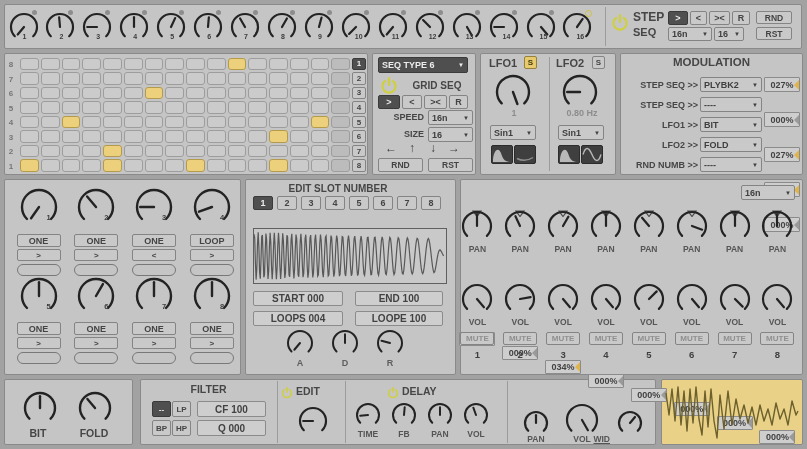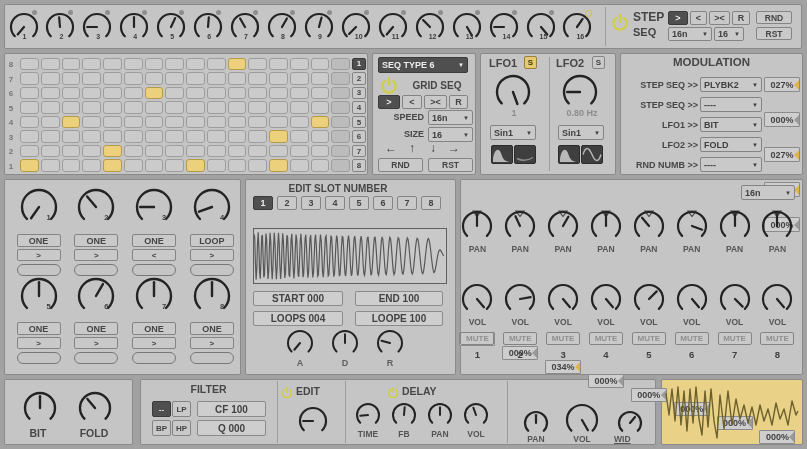--- a/index.html
+++ b/index.html
@@ -745,17 +745,17 @@
     <div class="abs lbl" style="left: 520px; top: 435px; width: 32px; font-size: 8.5px; text-align: center; color: rgb(85, 85, 85);">PAN</div>
     <div class="abs" style="left: 564px; top: 402px; width: 36px; height: 36px;"><svg width="36" height="36" viewBox="-18 -18 36 36">
         <path d="M -10.61 10.61 A 15 15 0 1 1 10.61 10.61" fill="none" stroke="#232323" stroke-width="2.2" stroke-linecap="round"></path>
         <line x1="0" y1="0" x2="5.90" y2="10.22" stroke="#232323" stroke-width="2.2" stroke-linecap="round"></line>
       </svg></div>
     <div class="abs lbl" style="left: 566px; top: 435px; width: 32px; font-size: 8.5px; text-align: center; color: rgb(85, 85, 85);">VOL</div>
     <div class="abs" style="left: 616px; top: 409px; width: 28px; height: 28px;"><svg width="28" height="28" viewBox="-14 -14 28 28">
         <path d="M -7.78 7.78 A 11 11 0 1 1 7.78 7.78" fill="none" stroke="#232323" stroke-width="2.2" stroke-linecap="round"></path>
         <line x1="0" y1="0" x2="5.01" y2="-5.98" stroke="#232323" stroke-width="2.2" stroke-linecap="round"></line>
       </svg></div>
-    <div class="abs lbl" style="left: 614px; top: 435px; width: 32px; font-size: 8.5px; text-align: left; color: rgb(85, 85, 85); text-decoration: underline;">WID</div>
+    <div class="abs lbl" style="left: 578px; top: 435px; width: 32px; font-size: 8.5px; text-align: right; color: rgb(85, 85, 85); text-decoration: underline;">WID</div>
     <div class="abs" style="left: 663px; top: 381px; width: 138px; height: 62px;"><svg width="138" height="62" viewBox="0 0 138 62">
         <polyline points="3,12 6,34 9,8 12,40 15,6 18,44 21,10 24,50 27,8 30,42 33,6 36,38 39,54 42,10 45,46 48,8 51,40 54,57 57,14 61,48 65,10 69,44 73,18 77,38 81,24 85,42 89,26 93,44 97,24 101,40 105,28 109,44 113,22 117,38 121,28 125,44 129,20 133,34 135,30" fill="none" stroke="#6d602d" stroke-width="1.4" stroke-linejoin="round"></polyline>
       </svg></div>
   </div>
 
 </body></html>

